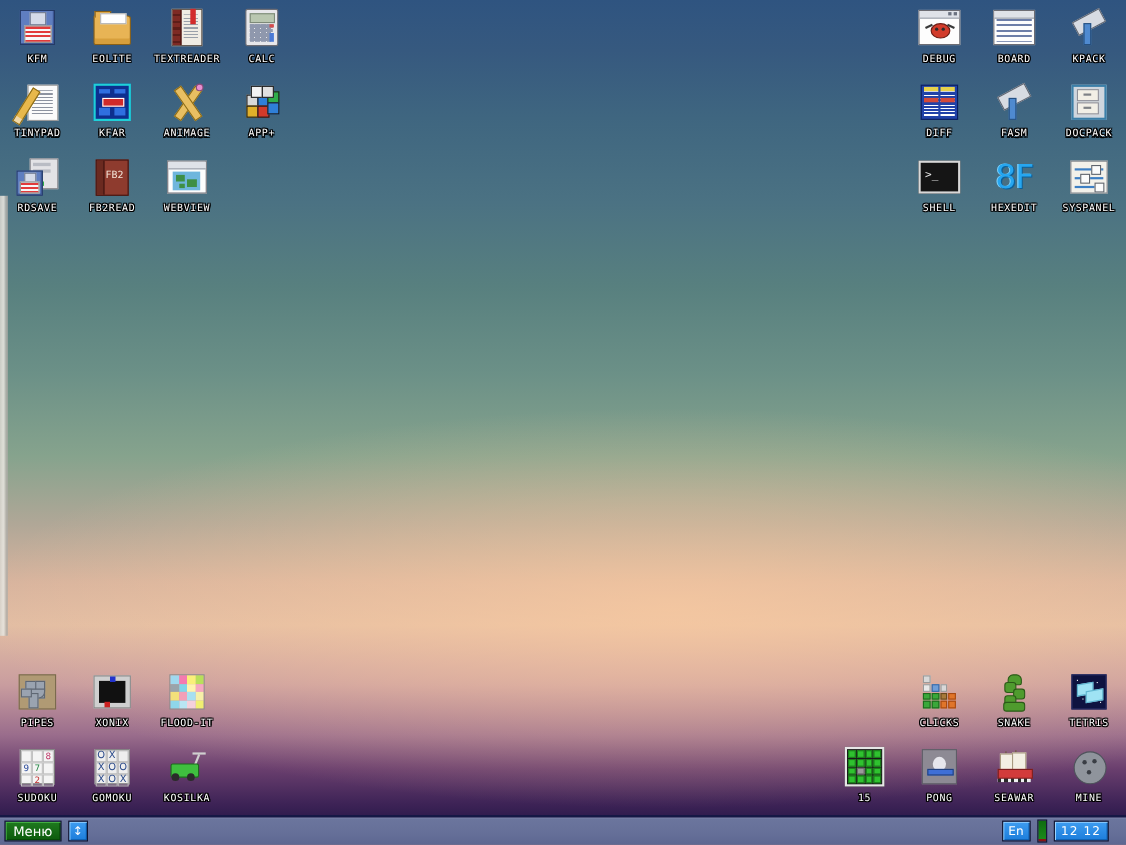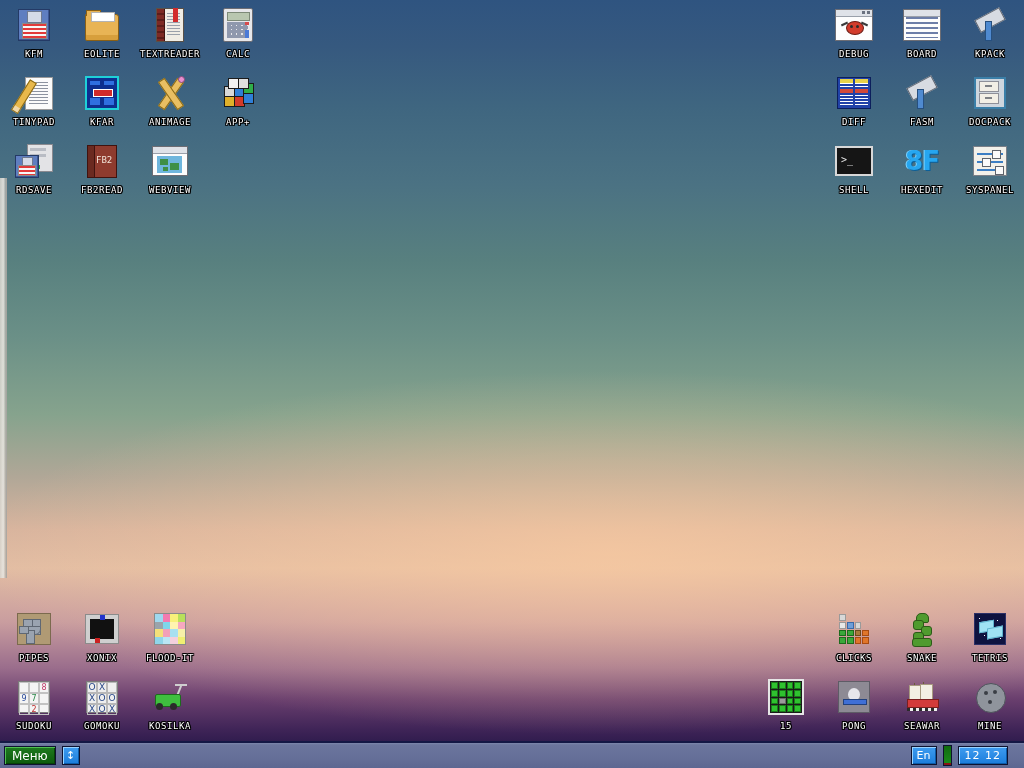--- a/index.html
+++ b/index.html
@@ -148,21 +148,21 @@
   .hammer .hand { position:absolute; width:5px; height:18px; background:#4f8ad0; border:1px solid #27507f;
                   top:11px; left:12px; }
 
   .cabinet { width:28px; height:28px; background:#cfd6de; border:2px solid #3b7fa8; }
   .cabinet .drw { position:absolute; left:3px; width:18px; height:9px; background:#f2efe6; border:1px solid #8e9099;}
   .cabinet .hdl { position:absolute; width:7px; height:2px; background:#7e8186;}
 
   .term { width:34px; height:26px; background:#151515; border:2px solid #d8d8d8; }
   .term .pr { position:absolute; left:4px; top:6px; color:#e9e9e9; font-family:"DejaVu Sans Mono",monospace; font-size:10px; }
 
-  .bftext { font-family:"DejaVu Sans",sans-serif; font-weight:bold; font-size:26px; color:#26a6f0;
+  .bftext { font-family:"DejaVu Sans",sans-serif; font-weight:normal; font-size:30px; color:#26a6f0;
             text-shadow: 1px 1px 0 #0b5f99, -1px 0 0 #7fd4ff; letter-spacing:-1px; }
 
   .sliders { width:32px; height:28px; background:#f3f1ea; border:1px solid #7b8088; }
   .sliders .tr { position:absolute; left:3px; height:2px; width:26px; background:#3d7fc4;}
   .sliders .kn { position:absolute; width:7px; height:7px; background:#fbfbfb; border:1px solid #5f646c;}
 
   
   .pipesbg { width:32px; height:30px; background:#b09a74; border:1px solid #7b6a4e; }
   .pipe { position:absolute; background:#9aa3b0; border:1px solid #5f6773; }
 

